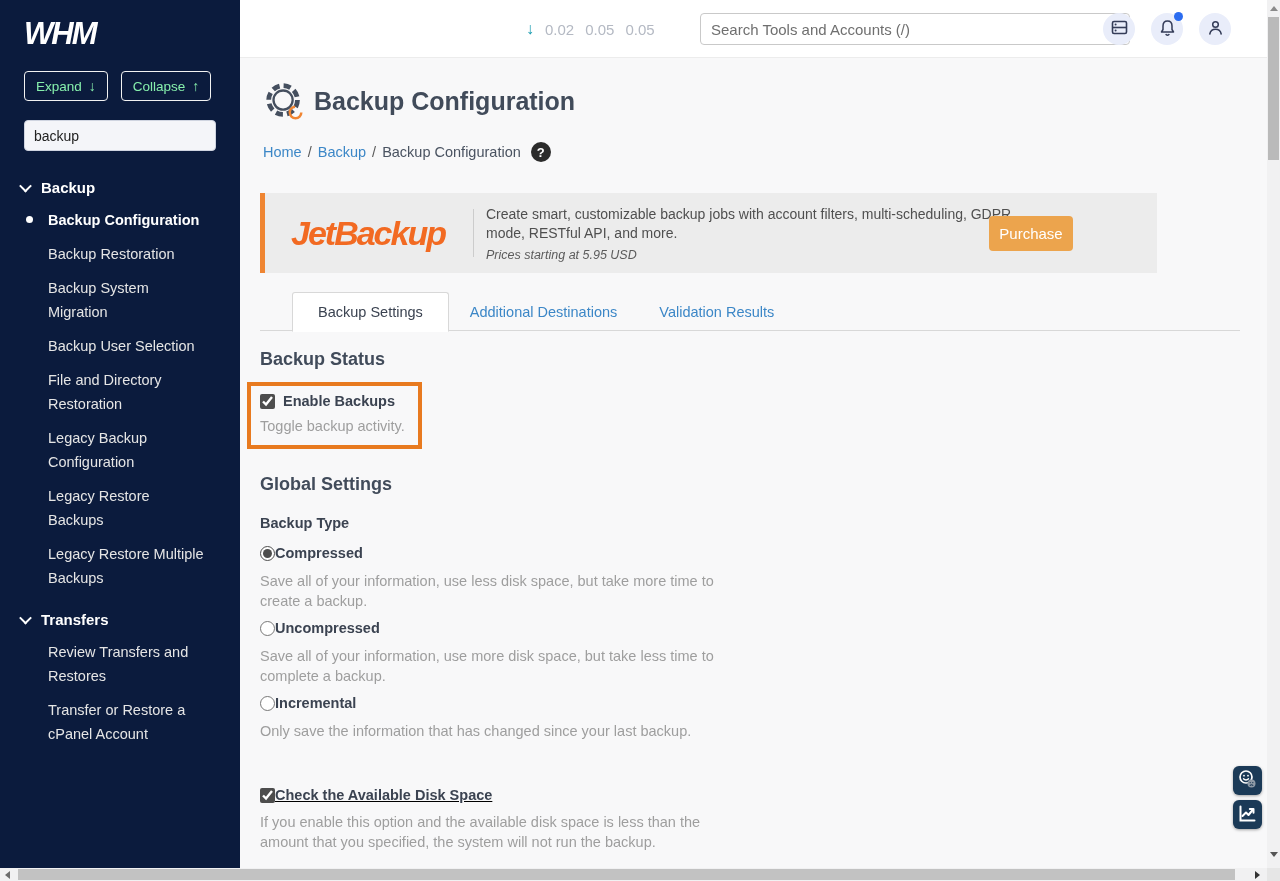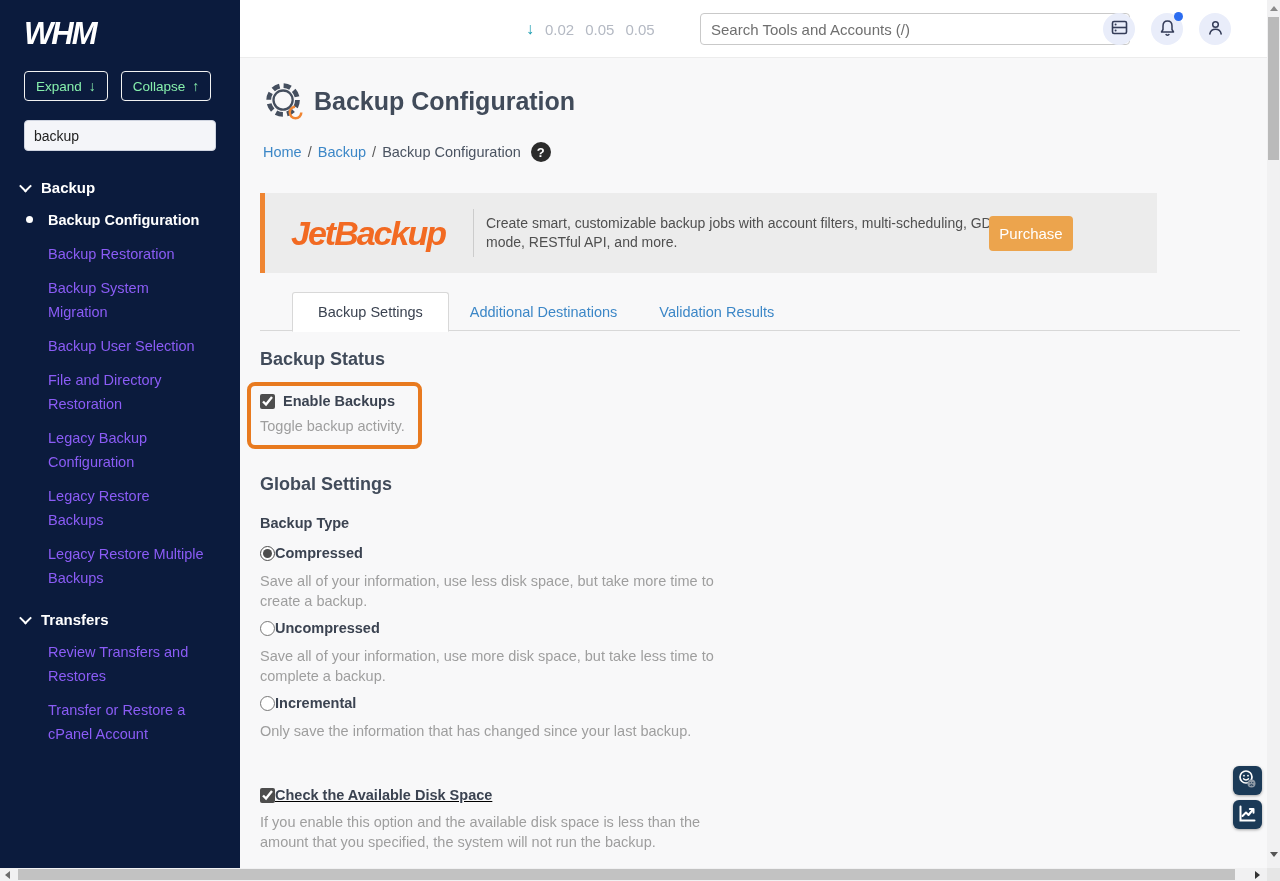--- a/index.html
+++ b/index.html
@@ -10,21 +10,21 @@
   .sidebar { position:absolute; left:0; top:0; width:240px; height:868px; background:#0b1b3d; color:#fff; overflow:hidden; }
   .whm-logo { margin:16px 0 0 24px; font-size:31px; font-weight:800; font-style:italic; letter-spacing:-2px; color:#fff; cursor:pointer; }
   .side-btns { display:flex; gap:13px; margin:19px 24px 0 24px; }
   .side-btn { background:transparent; border:1px solid #f2f2f2; border-radius:4px; color:#86efac; font-family:inherit; font-size:13.5px; padding:6px 11px; display:flex; align-items:center; gap:7px; cursor:pointer; }
   .side-btn .arrow { font-size:14px; }
   .side-search { margin:19px 24px 0 24px; }
   .side-search input { width:192px; height:31px; border:1px solid #cfd4e0; border-radius:4px; background:#f4f5f9; padding:0 9px; font-family:inherit; font-size:14px; color:#222; }
   nav { margin-top:21px; }
   .nav-header { display:flex; align-items:center; gap:11px; padding:7px 0 7px 21px; font-size:15px; font-weight:700; color:#fff; cursor:pointer; }
   .chev { width:9px; height:9px; border-right:2px solid #fff; border-bottom:2px solid #fff; transform:rotate(45deg) translate(-1px,-1px); display:inline-block; }
-  .nav-item { position:relative; padding:5px 20px 5px 48px; font-size:14.5px; line-height:24px; color:#8b5cf6; width:226px; cursor:pointer; }
+  .nav-item { position:relative; padding:5px 20px 5px 48px; font-size:14.5px; line-height:24px; color:#e5e5e5; width:226px; cursor:pointer; }
   .nav-item.active { color:#fff; font-weight:700; }
   .nav-item.active::before { content:""; position:absolute; left:26px; top:13px; width:7px; height:7px; border-radius:50%; background:#fff; }
   .nav-gap { height:9px; }
 
   
   .main { position:absolute; left:240px; top:0; width:1027px; height:868px; background:#f8f8f9; }
   .topbar { position:absolute; left:0; top:0; width:100%; height:58px; background:#fff; border-bottom:1px solid #ececec; }
   .load { position:absolute; left:286px; top:0; height:58px; display:flex; align-items:center; gap:11px; font-size:15px; color:#b4b9c3; }
   .load .dl-arrow { color:#1b9cb0; font-weight:700; font-size:16px; }
   .hsearch { position:absolute; left:460px; top:13px; width:430px; height:32px; }
@@ -55,21 +55,21 @@
 
   
   .tabs { position:absolute; left:20px; top:291px; display:flex; align-items:flex-end;padding-left:32px; }
   .tabs-underline { position:absolute; left:20px; top:330px; width:980px; border-bottom:1px solid #d8d8d8; }
   .tab { font-size:14.5px; padding:11px 25px; cursor:pointer; position:relative; z-index:2; }
   .tab.active { background:#fff; border:1px solid #d8d8d8; border-bottom:1px solid #fff; border-radius:3px 3px 0 0; color:#3b4351; top:1px; }
   .tab.link { color:#3c87c7; padding:11px 21px; }
 
   
   .sec-heading { position:absolute; left:20px; font-size:18px; color:#414b5a; }
-  .hl-box { position:absolute; left:7px; top:382px; border:4px solid #e87a1f; border-radius:8px; padding:7px 13px 9px 9px; background:transparent; }
+  .hl-box { position:absolute; left:7px; top:382px; border:4px solid #e87a1f; border-radius:0; padding:7px 13px 9px 9px; background:transparent; }
   .check-row { display:flex; align-items:center; gap:8px; }
   .check-row input, .radio-row input { width:15px; height:15px; accent-color:#4d4d4d; cursor:pointer; }
   .bold-label { font-size:14.5px; font-weight:700; color:#3b4351; cursor:pointer; }
   .desc { font-size:14.5px; color:#9e9e9e; line-height:20px; }
   .hl-box .desc { margin-top:7px; }
   .field-label { position:absolute; left:20px; font-size:14.5px; font-weight:700; color:#3b4351; }
   .radio-row { display:flex; align-items:center; gap:0; position:absolute; left:20px; }
   .abs-desc { position:absolute; left:20px; width:472px; }
 
   
@@ -194,20 +194,21 @@
     <span class="crumb-sep">/</span>
     <span class="crumb-cur">Backup Configuration</span>
     <span class="help-badge">?</span>
   </div>
 
   <div class="banner">
     <span class="jb-logo">JetBackup</span>
     <span class="jb-div"></span>
     <div class="jb-text">
       <div class="jb-desc">Create smart, customizable backup jobs with account filters, multi-scheduling, GDPR mode, RESTful API, and more.</div>
+      <div class="jb-price">Prices starting at 5.95 USD</div>
     </div>
     <button class="purchase-btn">Purchase</button>
   </div>
 
   <div class="tabs-underline"></div>
   <div class="tabs">
     <div class="tab active">Backup Settings</div>
     <div class="tab link">Additional Destinations</div>
     <div class="tab link">Validation Results</div>
   </div>

